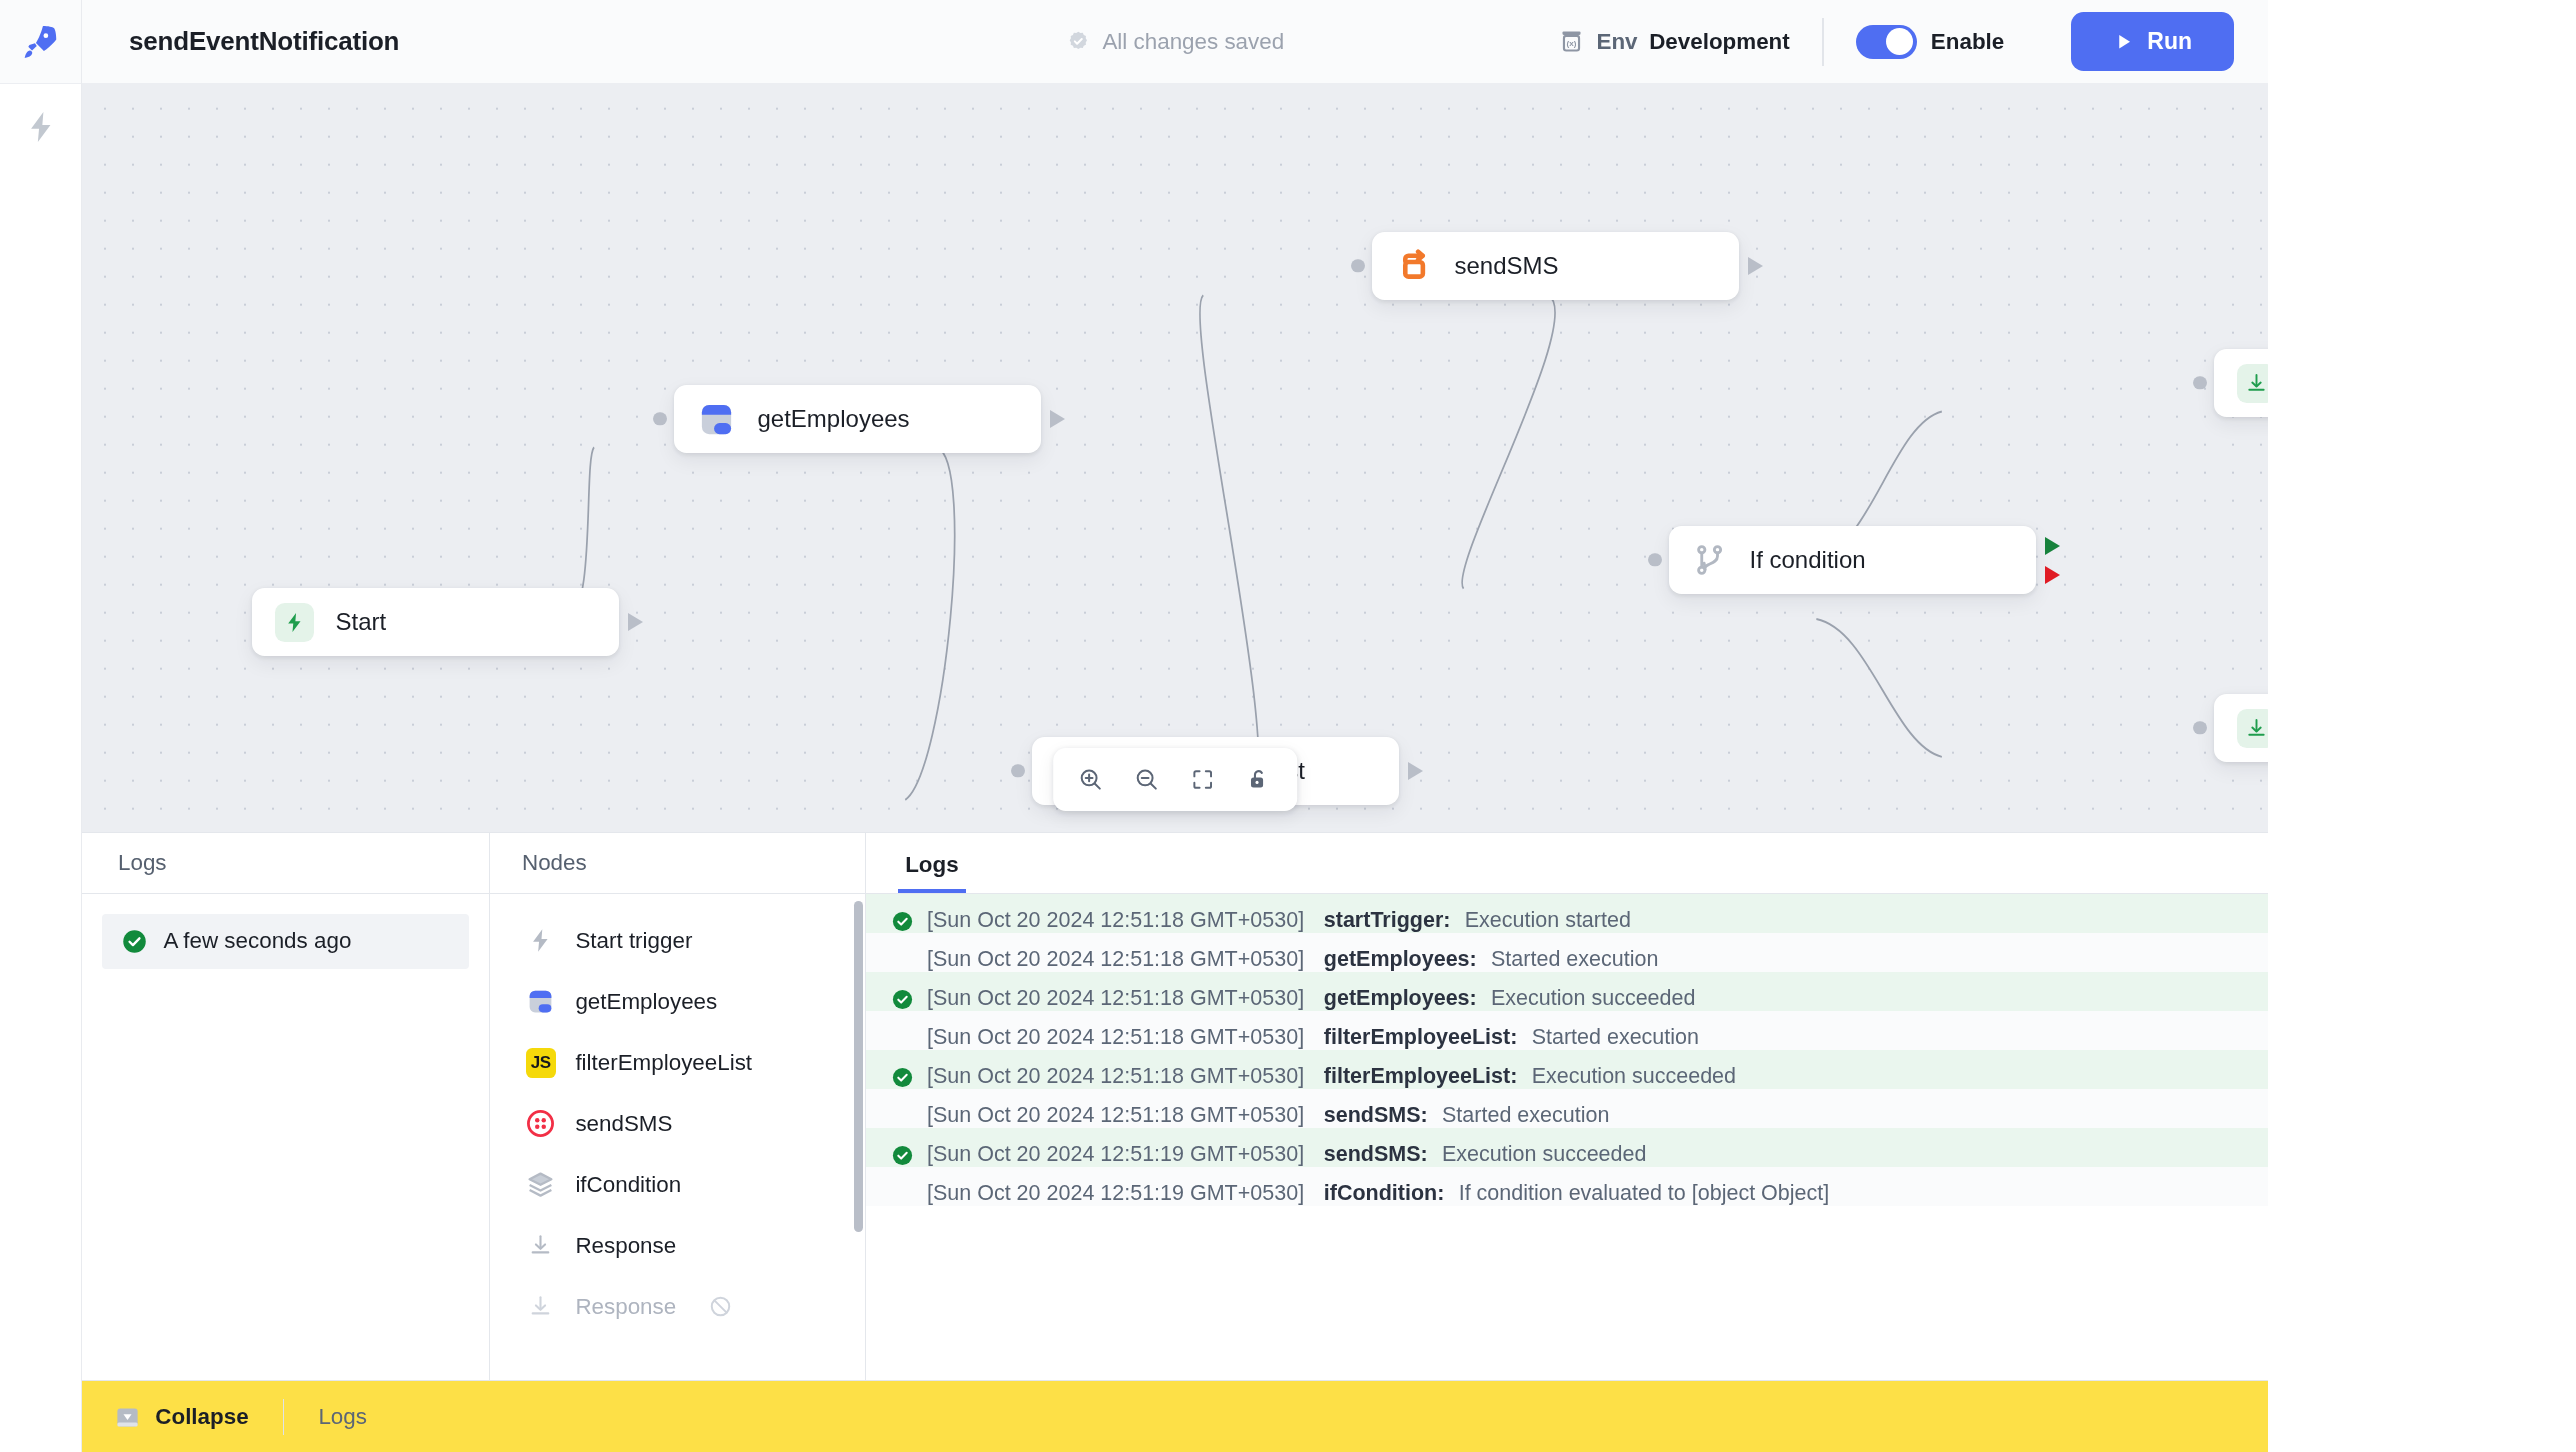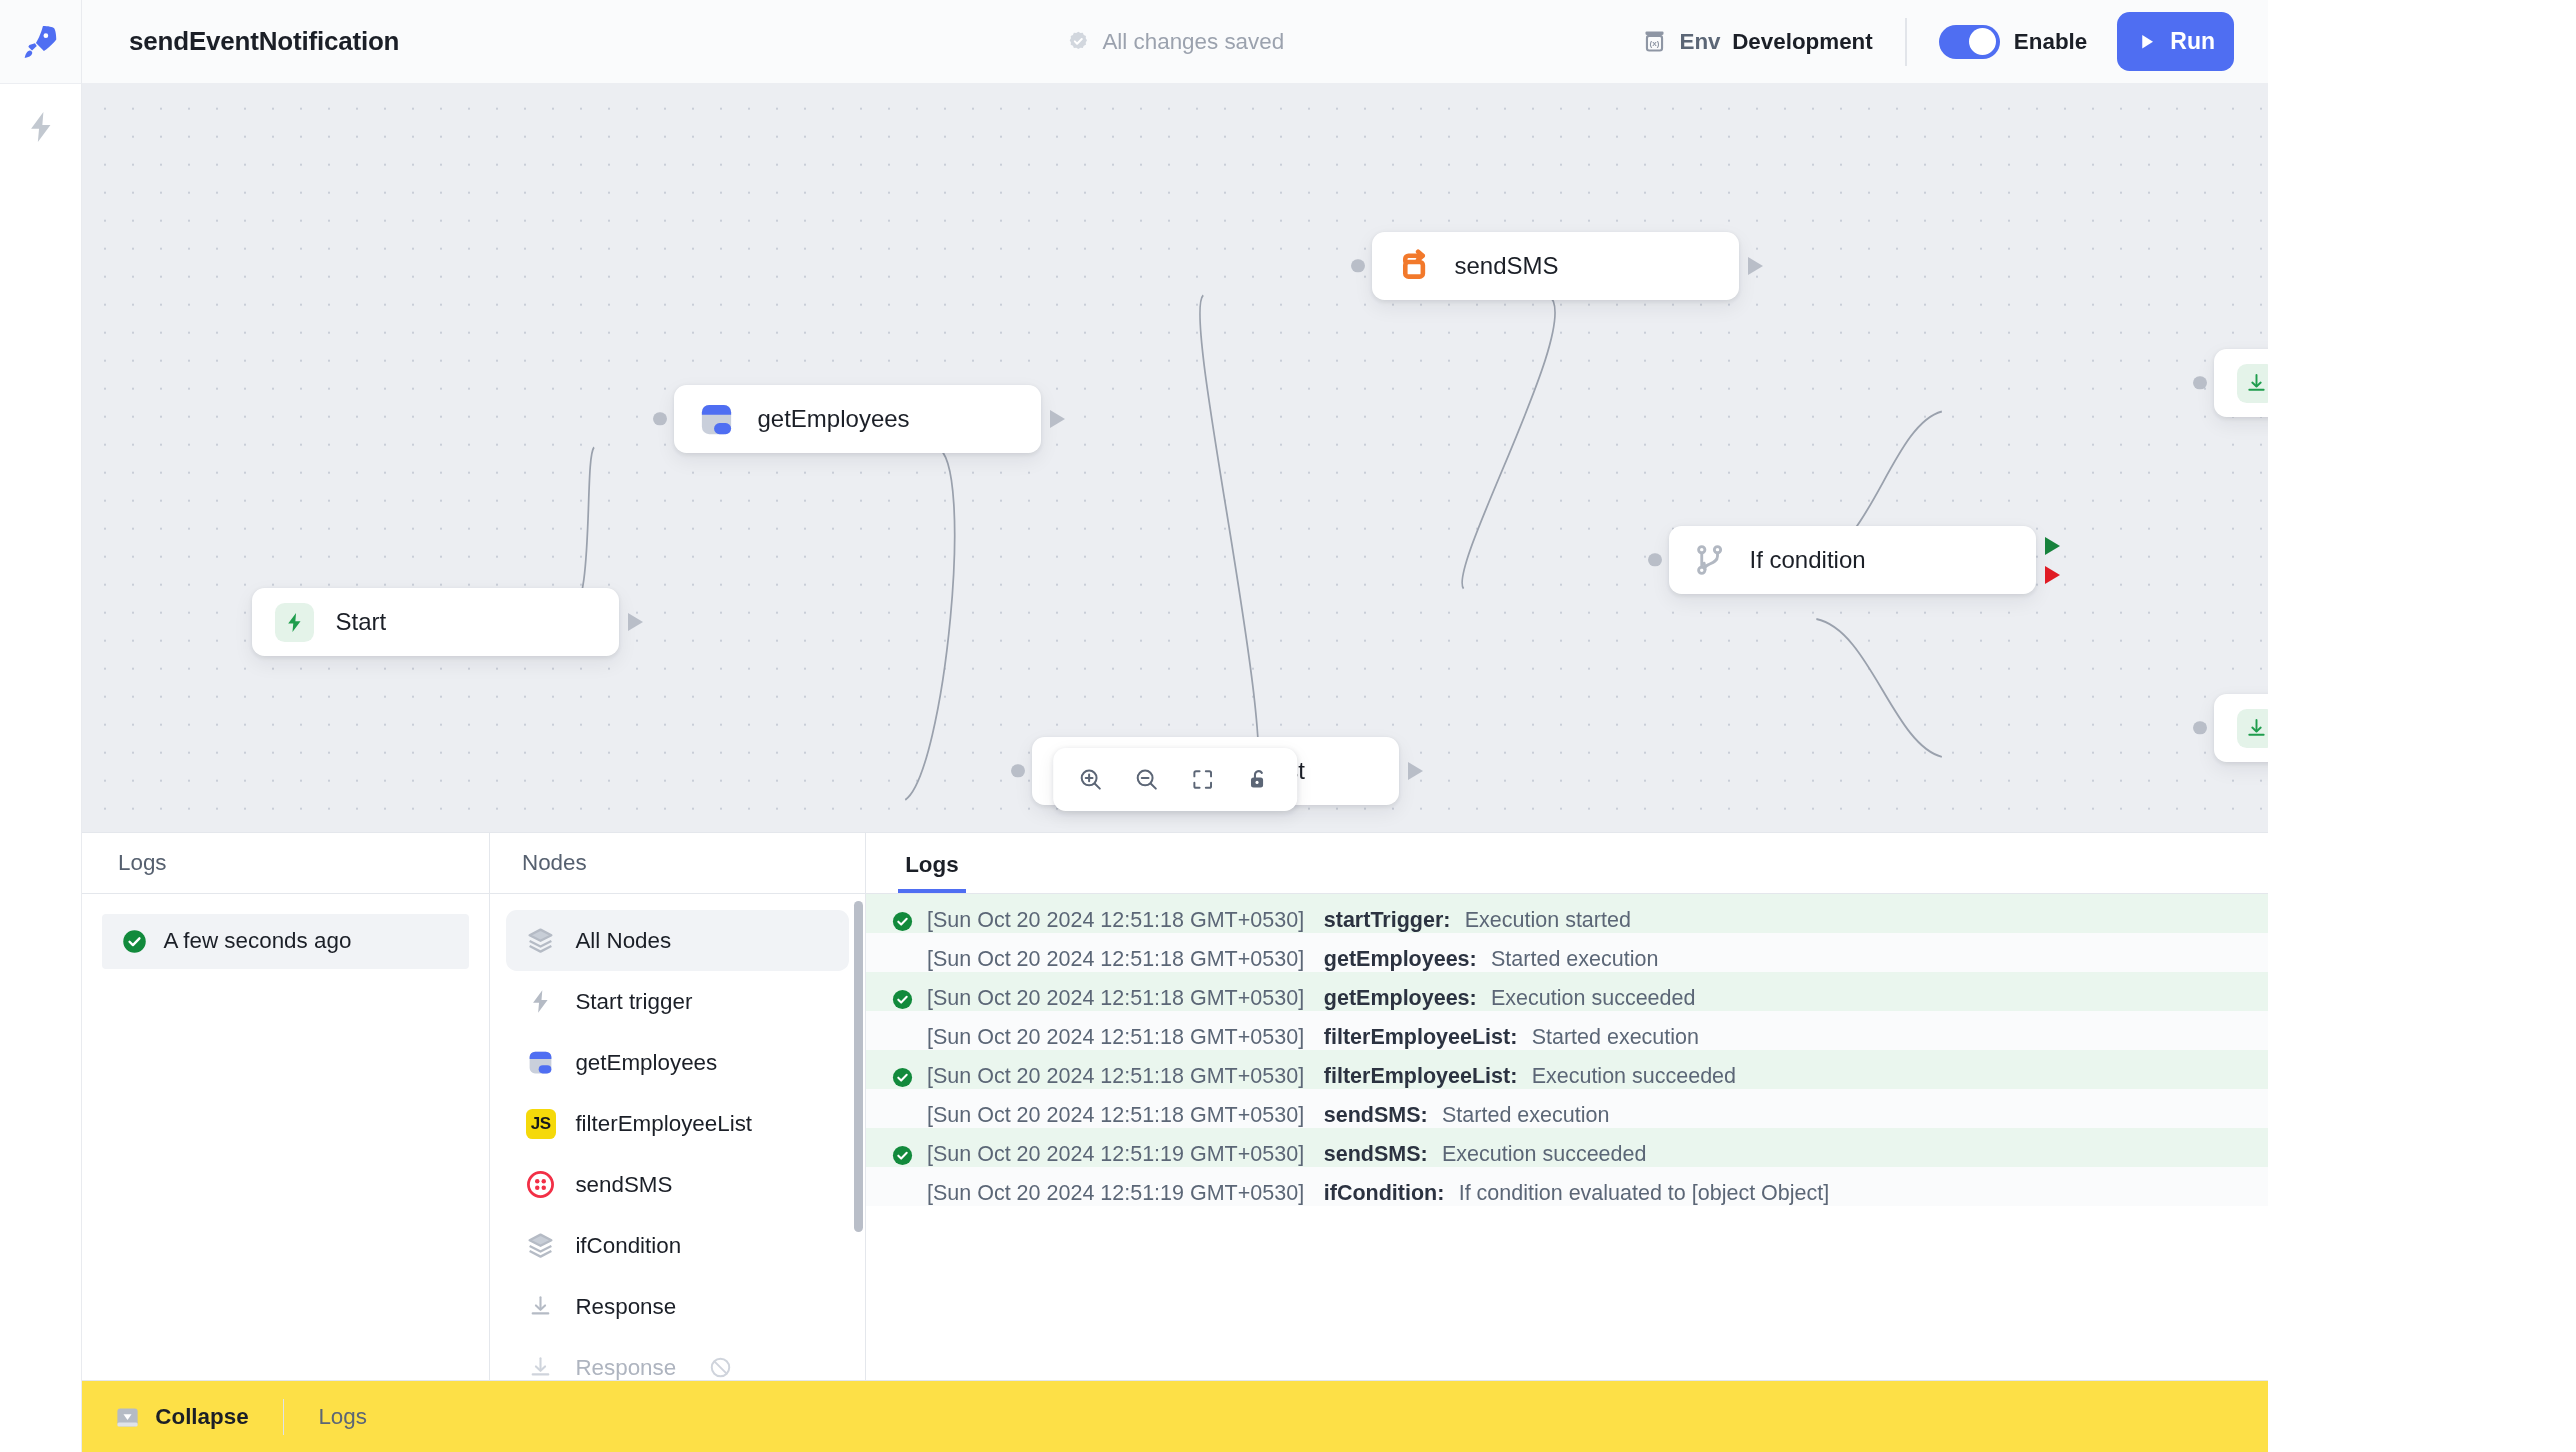--- a/index.html
+++ b/index.html
@@ -59,23 +59,24 @@
     position: relative; flex: 0 0 61px;
   }
   .toggle .knob {
     position: absolute; top: 3.6px; right: 3.6px; width: 27px; height: 27px;
     border-radius: 50%; background: #ffffff;
   }
   .toggle-label { font-size: 22.4px; color: #1b1f27; font-weight: 600; }
   .run-btn {
     display: flex; align-items: center; gap: 12.5px;
     background: #4f6ef2; color: #fff; border: none;
-    border-radius: 12.5px; height: 59px; padding: 0 19px;
+    border-radius: 12.5px; height: 59px; padding: 0 42px;
     font-size: 23px; font-weight: 700; cursor: pointer;
     font-family: "Liberation Sans", sans-serif;
+    margin-left: 37px;
   }
 
   
   .canvas {
     position: relative; flex: 0 0 748px; height: 748px;
     background-color: #eceef2;
     background-image: radial-gradient(#c9ced8 1.4px, transparent 1.5px);
     background-size: 28px 28px;
     background-position: 9px 10.7px;
     overflow: hidden;
@@ -403,30 +404,20 @@
               <span class="run-item-label">A few seconds ago</span>
             </div>
           </div>
         </div>
 
         <div class="col-nodes">
           <div class="col-head nodes">Nodes</div>
           <div class="col-body">
             <div class="nodes-list">
 
-              <div class="node-item active">
-                <span class="ico-sm">
-                  <svg width="29" height="29" viewBox="0 0 24 24" fill="none" stroke="#b5bbc5" stroke-width="1.9" stroke-linejoin="round">
-                    <path d="M12 3l9 4.6-9 4.6-9-4.6z" fill="#c8ced7" stroke="#b5bbc5"></path>
-                    <path d="M3 12.4l9 4.6 9-4.6"></path>
-                      <path d="M3 16.6l9 4.6 9-4.6"></path>
-                  </svg>
-                </span>
-                <span class="node-item-label">All Nodes</span>
-              </div>
 
               <div class="node-item">
                 <span class="ico-sm">
                   <svg width="27" height="27" viewBox="0 0 24 24">
                       <path d="M13.6 2L5.4 13.1h5.3L9.9 22l8.4-11.4h-5.4z" fill="#b5bbc5"></path>
                     </svg>
                 </span>
                 <span class="node-item-label">Start trigger</span>
               </div>
 

